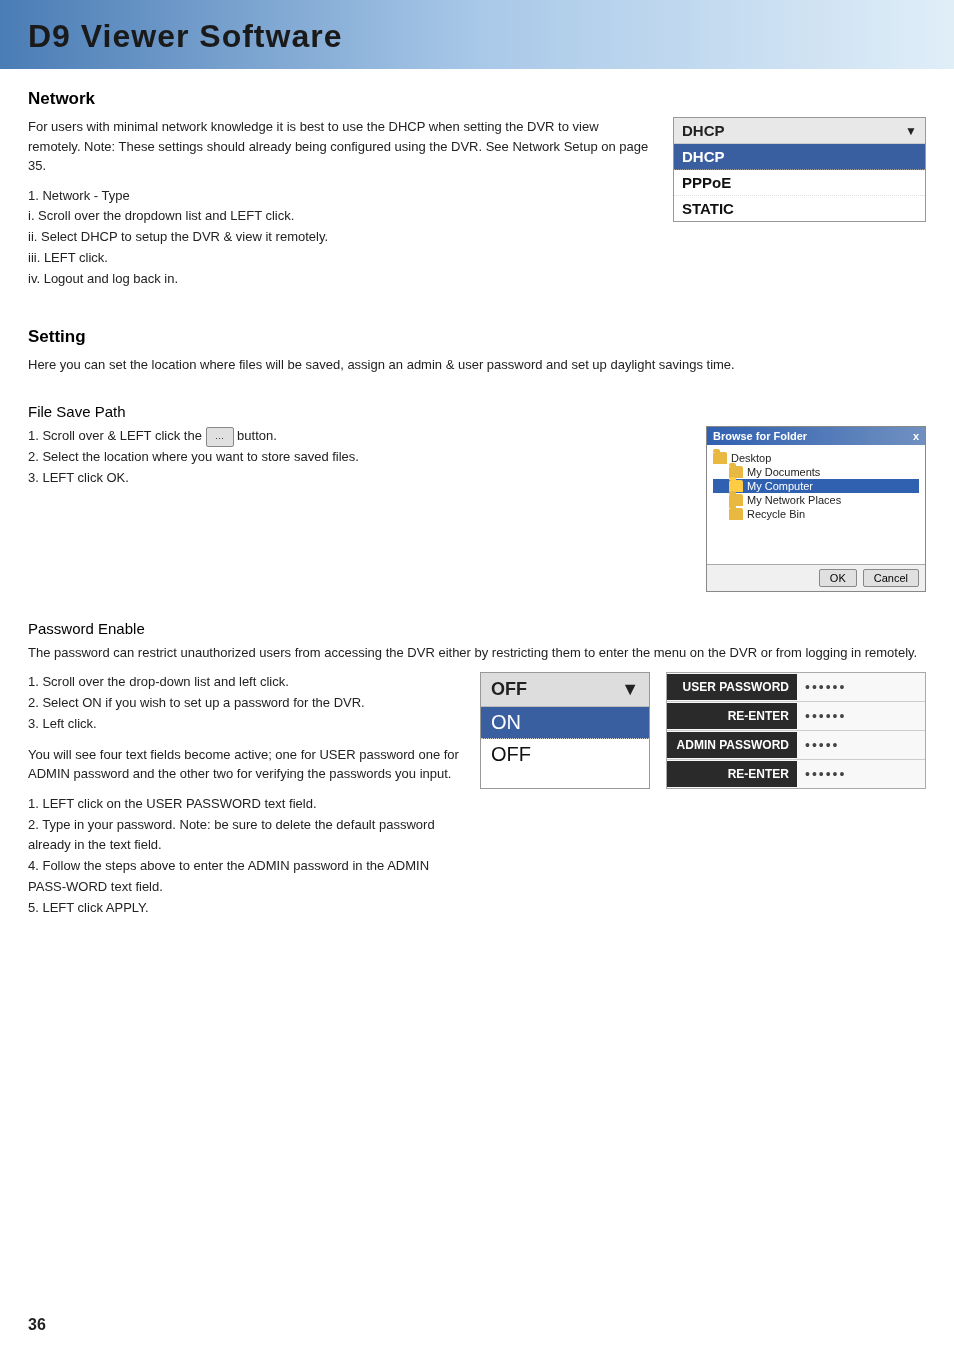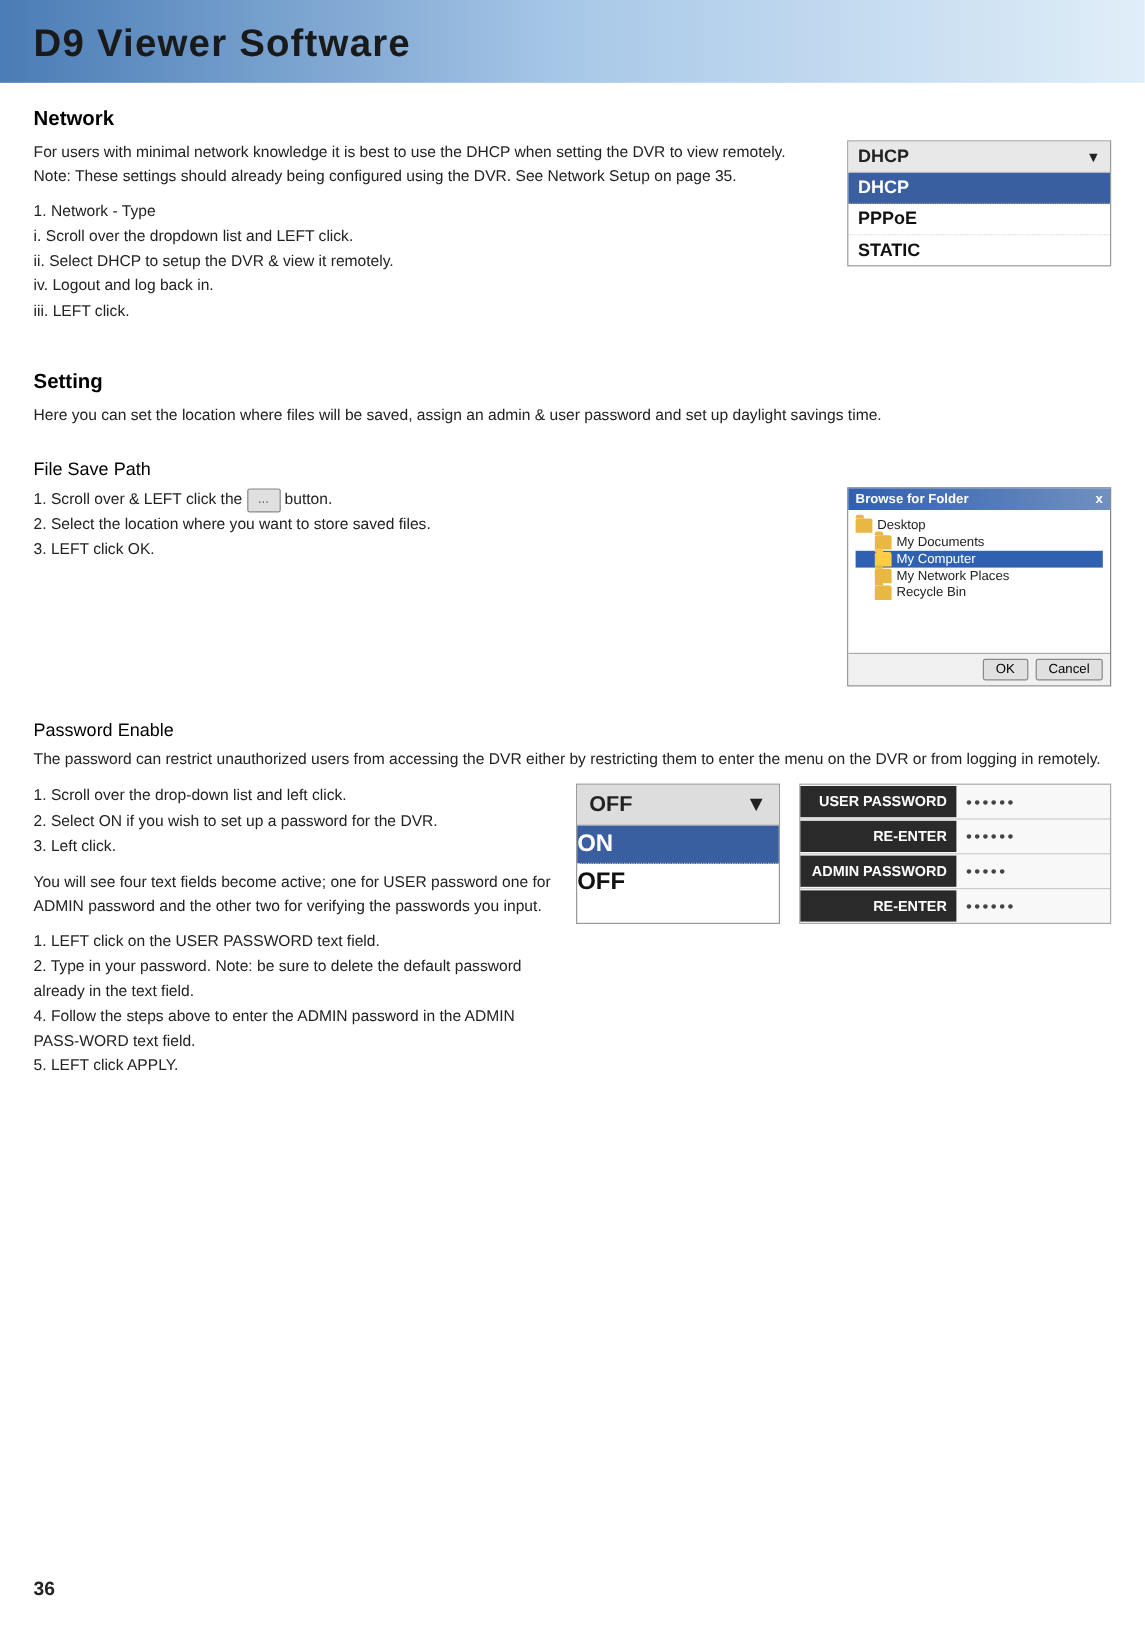--- a/index.html
+++ b/index.html
@@ -77,21 +77,21 @@
       margin-bottom: 10px;
     }
     ol.steps li, ul.steps li {
       font-size: 13px;
       line-height: 1.6;
       color: #222;
     }
 
     
     .dhcp-dropdown {
-      width: 220px;
+      width: 253px;
       border: 1px solid #999;
       background: #fff;
       font-size: 16px;
     }
     .dhcp-dropdown .dhcp-top {
       display: flex;
       justify-content: space-between;
       align-items: center;
       padding: 4px 8px;
       border-bottom: 1px solid #ccc;
@@ -210,23 +210,23 @@
     .on-off-top {
       display: flex;
       justify-content: space-between;
       align-items: center;
       padding: 6px 10px;
       background: #ddd;
       border-bottom: 1px solid #bbb;
       font-size: 18px;
     }
     .on-off-item {
-      padding: 4px 0;
+      padding: 4px 10px;
       font-size: 20px;
-      font-weight: bold;
+      font-weight: normal;
       border-bottom: 1px dotted #ccc;
       color: #111;
     }
     .on-off-item.highlighted {
       background: #3a5fa0;
       color: #fff;
     }
     .on-off-item:last-child {
       border-bottom: none;
     }
@@ -296,22 +296,22 @@
 
   <div class="section">
     <h2>Network</h2>
     <div class="two-col">
       <div class="col-left">
         <p>For users with minimal network knowledge it is best to use the DHCP when setting the DVR to view remotely. Note: These settings should already being configured using the DVR. See Network Setup on page 35.</p>
         <ul class="steps">
           <li>1. Network - Type</li>
           <li>i. Scroll over the dropdown list and LEFT click.</li>
           <li>ii. Select DHCP to setup the DVR &amp; view it remotely.</li>
+          <li>iii. LEFT click.</li>
           <li>iv. Logout and log back in.</li>
-          <li>iii. LEFT click.</li>
         </ul>
       </div>
       <div class="col-right">
         <div class="dhcp-dropdown">
           <div class="dhcp-top">
             <span>DHCP</span>
             <span class="arrow">▼</span>
           </div>
           <div class="dhcp-selected">DHCP</div>
           <div class="dhcp-item">PPPoE</div>

